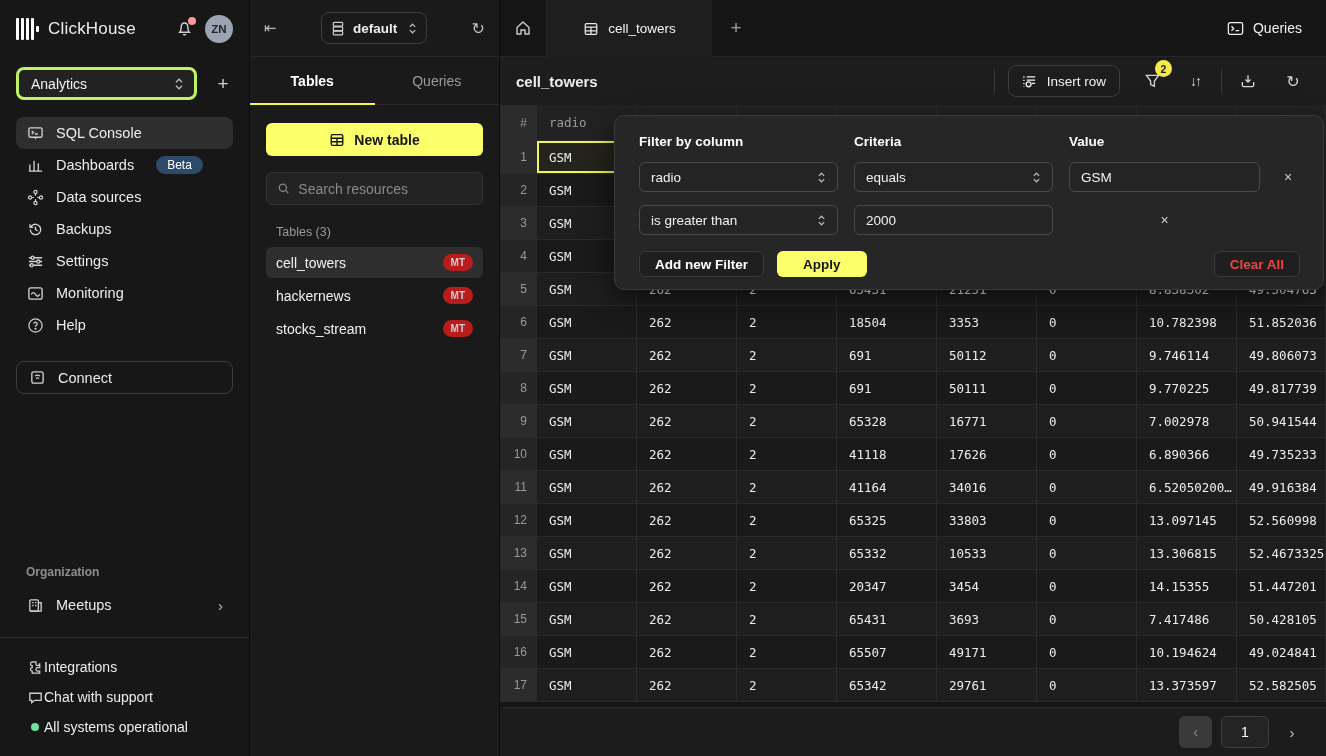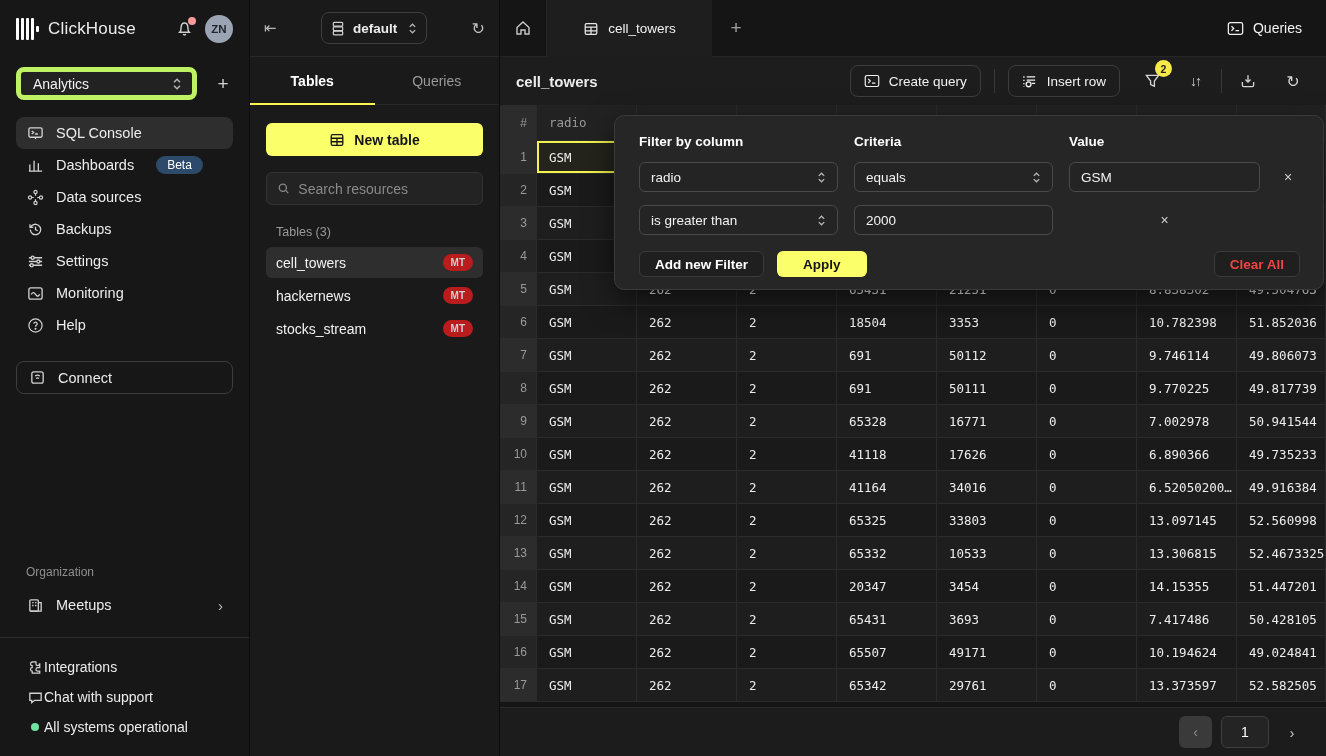--- a/index.html
+++ b/index.html
@@ -12,32 +12,32 @@
   .side-top { display:flex; align-items:center; height:30px; }
   .logo-bars { display:flex; align-items:center; gap:2px; height:22px; margin-right:9px; }
   .logo-bars i { display:block; width:3px; height:22px; background:#fff; border-radius:1px; }
   .logo-bars i.dot { height:6px; }
   .brand { font-size:17px; font-weight:400; letter-spacing:.2px; }
   .side-top-right { margin-left:auto; display:flex; align-items:center; gap:10px; }
   .bell-wrap { position:relative; width:20px; height:20px; color:#cfcfcf; }
   .bell-dot { position:absolute; top:-2px; right:-1px; width:8px; height:8px; border-radius:50%; background:#f89a9a; }
   .avatar { width:28px; height:28px; border-radius:50%; background:#9aa4b2; color:#20262e; font-size:11.5px; font-weight:700; display:flex; align-items:center; justify-content:center; }
   .workspace-row { display:flex; align-items:center; gap:16px; margin-top:23px; }
-  .workspace-select { flex:1; height:33px; background:#222222; border:5px solid #bef264; border-radius:8px; display:flex; align-items:center; padding:0 10px 0 12px; cursor:pointer; }
+  .workspace-select { flex:1; height:33px; background:#222222; border:3px solid #bef264; border-radius:8px; display:flex; align-items:center; padding:0 10px 0 12px; cursor:pointer; }
   .workspace-select .lbl { font-size:14px; color:#f2f2f2; }
   .updown { margin-left:auto; color:#b9b9b9; }
   .plus-btn { color:#cfcfcf; font-size:19px; font-weight:400; width:20px; text-align:center; cursor:pointer; }
   .nav { margin-top:17px; display:flex; flex-direction:column; gap:0px; }
   .nav-item { height:32px; display:flex; align-items:center; gap:12px; padding:0 10px; border-radius:8px; cursor:pointer; color:#ececec; font-size:14.5px; }
   .nav-item.active { background:#2e2e2e; }
   .nav-icon { width:18px; height:18px; color:#d2d2d2; flex:0 0 18px; display:flex; align-items:center; justify-content:center; }
   .beta-badge { background:#2e4a6a; color:#fff; font-size:12px; padding:2px 11px; border-radius:11px; }
   .connect-btn { margin-top:20px; height:33px; border:1px solid #3d3d3d; border-radius:8px; display:flex; align-items:center; gap:12px; padding:0 11px; cursor:pointer; font-size:14.5px; }
   .side-spacer { flex:1; }
-  .org-label { font-size:12px; color:#8f8f8f; font-weight:400; margin:0 0 10px 10px; }
+  .org-label { font-size:12px; color:#8f8f8f; font-weight:700; margin:0 0 10px 10px; }
   .chev-right { margin-left:auto; color:#bdbdbd; font-size:15px; }
   .side-divider { border-top:1px solid #2c2c2c; margin:16px -16px 14px -16px; }
   .foot-item { height:30px; display:flex; align-items:center; padding:0 10px; cursor:pointer; font-size:14px; }
   .green-dot { width:8px; height:8px; border-radius:50%; background:#6fe3a1; margin:0 5px; flex:0 0 8px; }
 
   
   .panel { width:250px; height:756px; background:#1a1a1a; display:flex; flex-direction:column; border-right:1px solid #0c0c0c; }
   .panel-top { height:57px; border-bottom:1px solid #282828; display:flex; align-items:center; padding:0 14px; }
   .collapse-glyph { color:#b5b5b5; font-size:15px; cursor:pointer; }
   .db-select { margin:0 auto; height:32px; min-width:106px; background:transparent; border:1px solid #3d3d3d; border-radius:8px; display:flex; align-items:center; gap:8px; padding:0 9px; cursor:pointer; }
@@ -347,27 +347,20 @@
             <rect x="1.5" y="1.5" width="16" height="13" rx="2"></rect>
             <path d="M5 5.5 7.5 8 5 10.5M9.5 10.5h4"></path>
           </svg>
         <span>Queries</span>
       </div>
     </div>
 
     <div class="toolbar">
       <span class="page-title">cell_towers</span>
       <div class="toolbar-right">
-        <button class="tool-btn">
-          <svg width="16" height="14" viewBox="0 0 19 16" fill="none" stroke="currentColor" stroke-width="1.4">
-              <rect x="1.5" y="1.5" width="16" height="13" rx="2"></rect>
-              <path d="M5 5.5 7.5 8 5 10.5M9.5 10.5h4"></path>
-            </svg>
-          <span>Create query</span>
-        </button>
         <div class="v-div"></div>
         <button class="tool-btn">
           <svg width="16" height="15" viewBox="0 0 17 16" fill="none" stroke="currentColor" stroke-width="1.4">
               <path d="M2 2.5v11" stroke-dasharray="1.5 2"></path>
               <path d="M5 3h9M5 6.5h9"></path>
               <circle cx="7" cy="11" r="2.6"></circle>
               <path d="M10.5 10h3.5"></path>
             </svg>
           <span>Insert row</span>
         </button>

